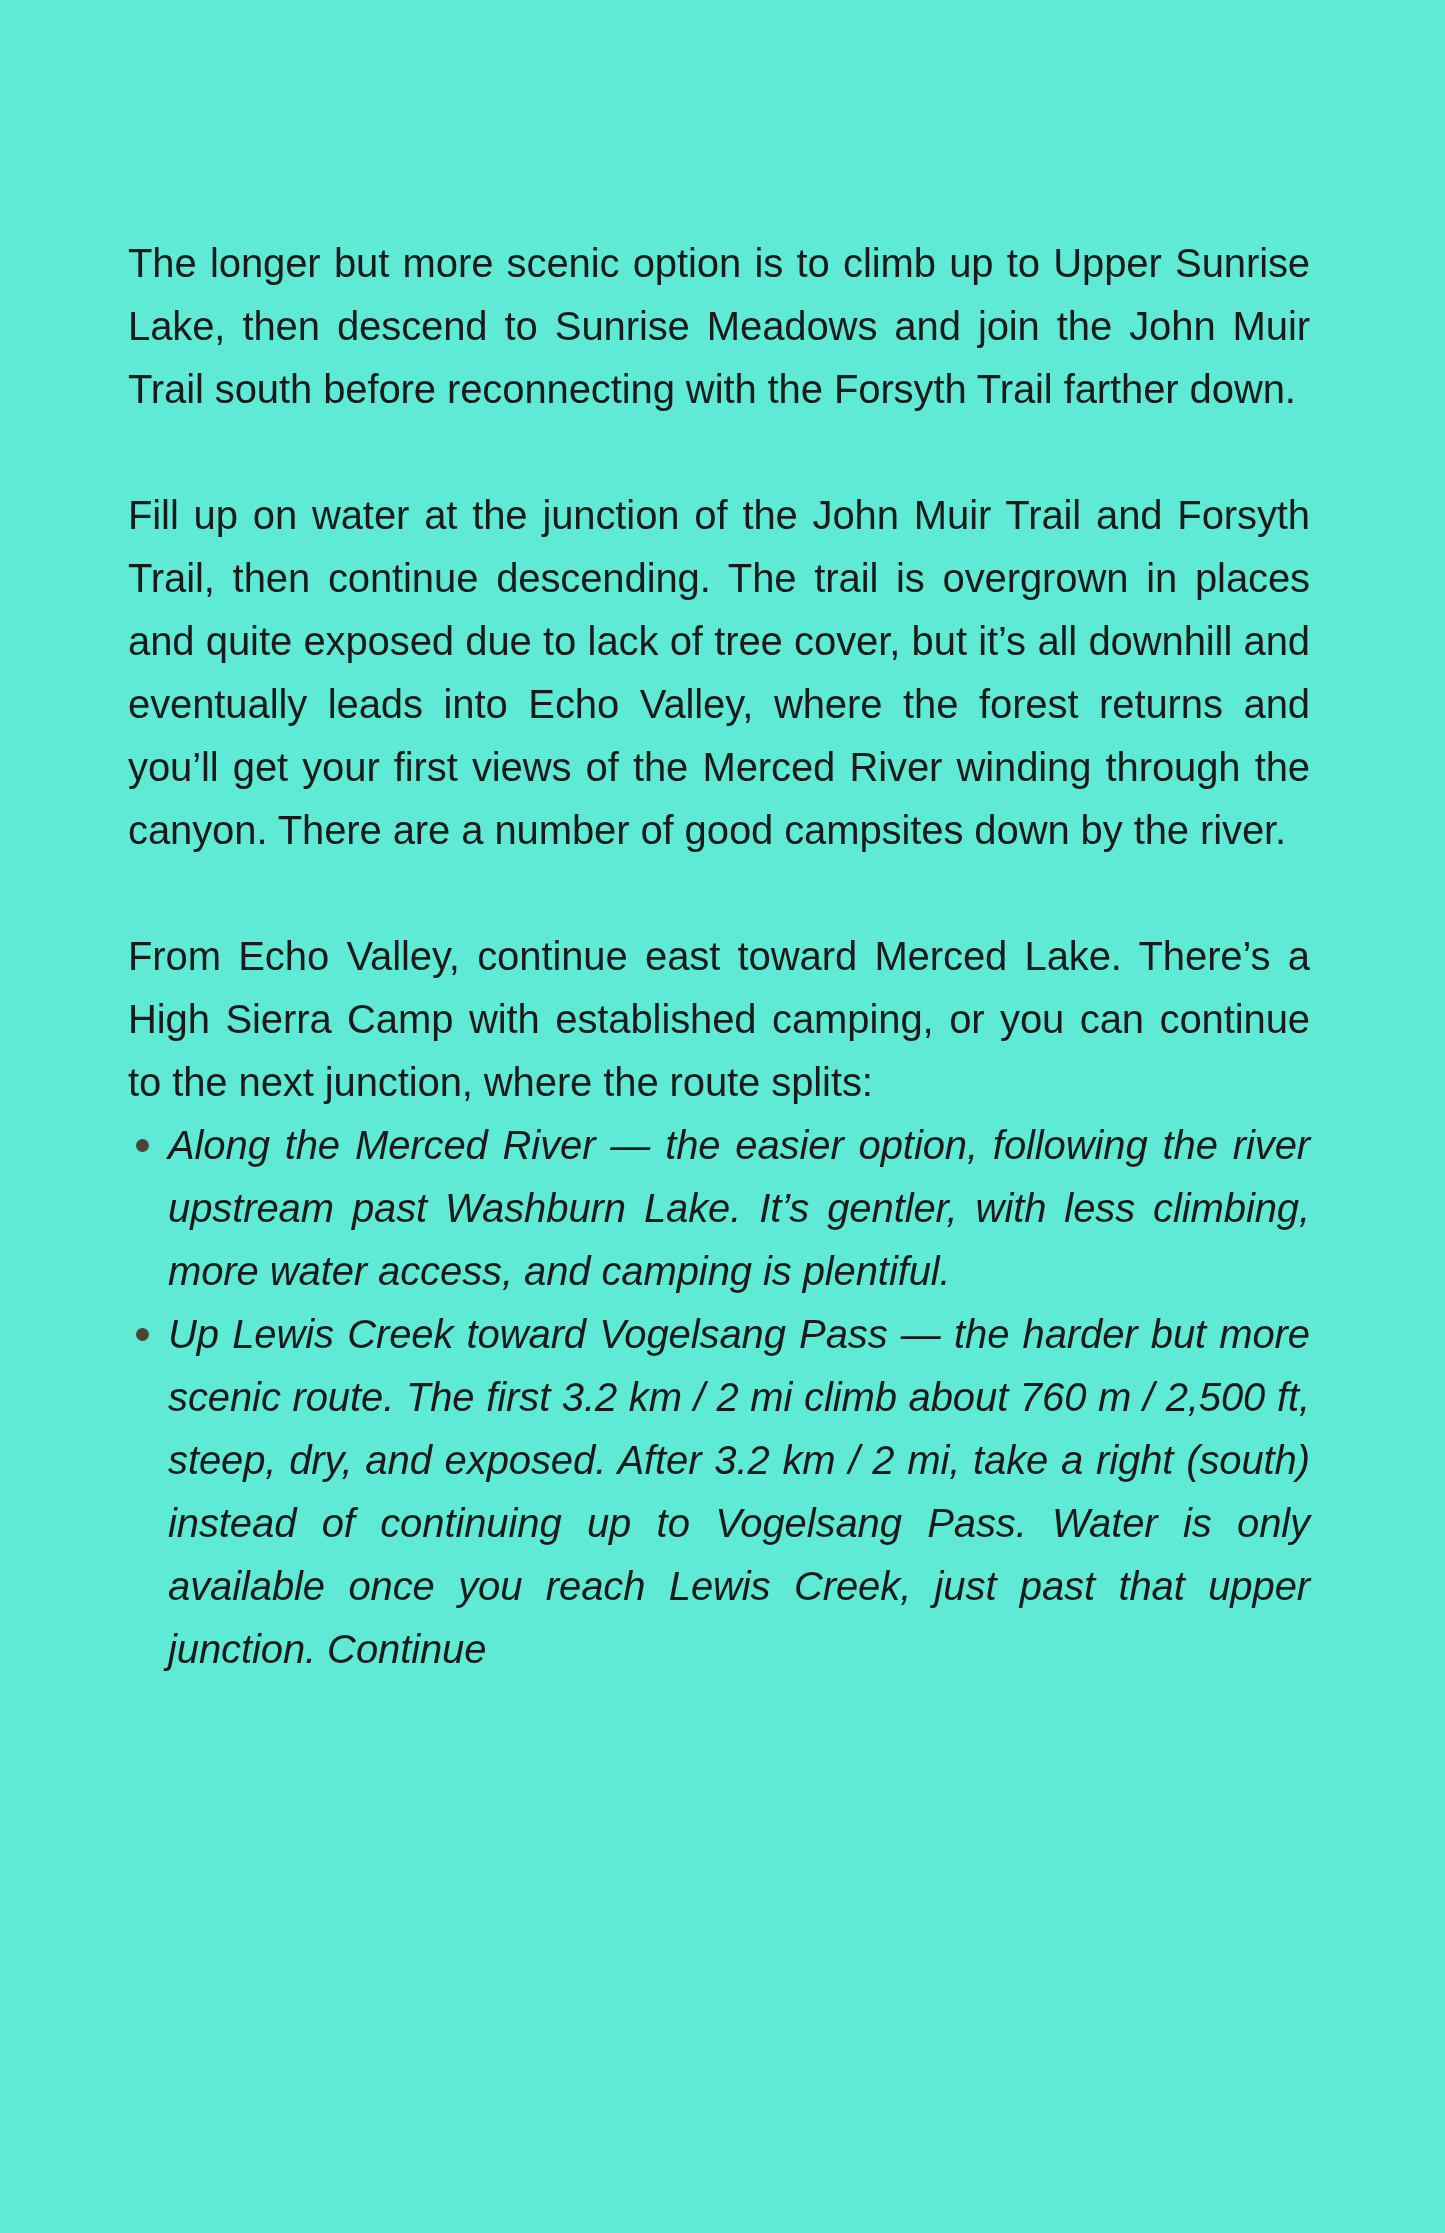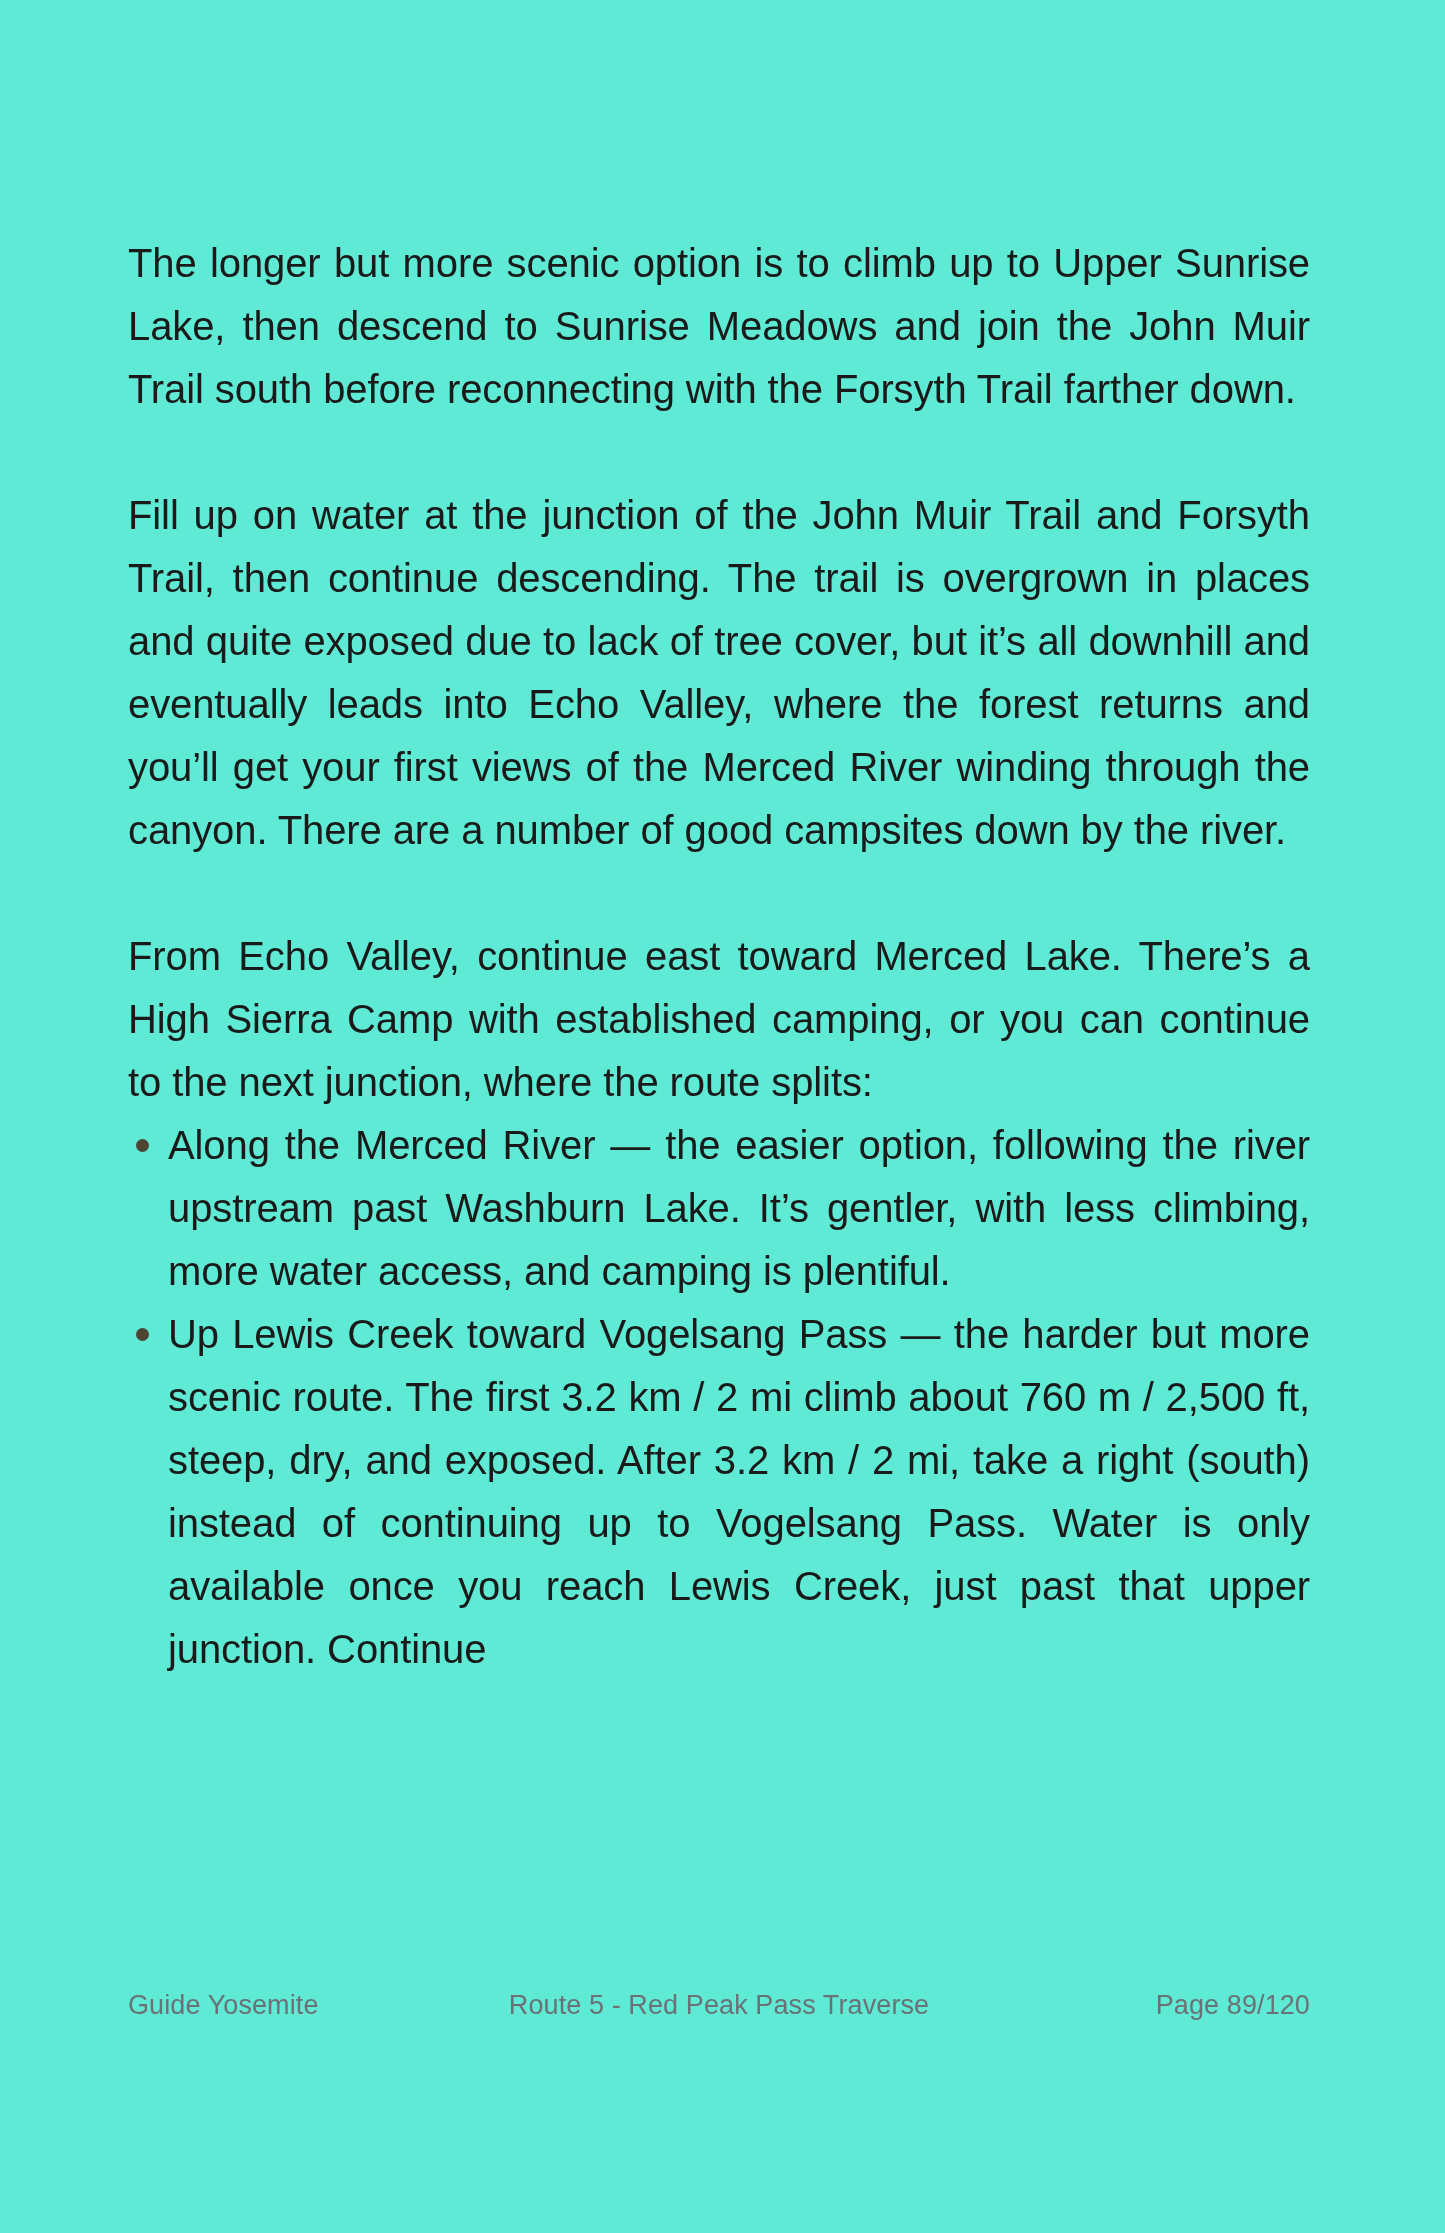--- a/index.html
+++ b/index.html
@@ -50,20 +50,21 @@
   ul.bullets li {
     position: relative;
     padding-left: 40px;
     margin: 0 0 0 0;
     font-size: 40px;
     line-height: 63px;
     color: #1a1a1a;
     text-align: justify;
     text-justify: inter-word;
     letter-spacing: -0.1px;
+    font-style: italic;
   }
   ul.bullets li .marker {
     position: absolute;
     left: 8px;
     top: 25px;
     width: 13px;
     height: 13px;
     border-radius: 50%;
     background: #4d4435;
   }
@@ -115,19 +116,14 @@
         <span>Along the Merced River — the easier option, following the river upstream past Washburn Lake. It’s gentler, with less climbing, more water access, and camping is plentiful.</span>
       </li>
       <li>
         <span class="marker"></span>
         <span>Up Lewis Creek toward Vogelsang Pass — the harder but more scenic route. The first 3.2 km / 2 mi climb about 760 m / 2,500 ft, steep, dry, and exposed. After 3.2 km / 2 mi, take a right (south) instead of continuing up to Vogelsang Pass. Water is only available once you reach Lewis Creek, just past that upper junction. Continue</span>
       </li>
     </ul>
 
   </div>
 
-  <div class="footer">
-    <div class="f-left">Guide Yosemite</div>
-    <div class="f-center">Route 5 - Red Peak Pass Traverse</div>
-    <div class="f-right">Page 89/120</div>
-  </div>
 
 </div>
 
 </body></html>

